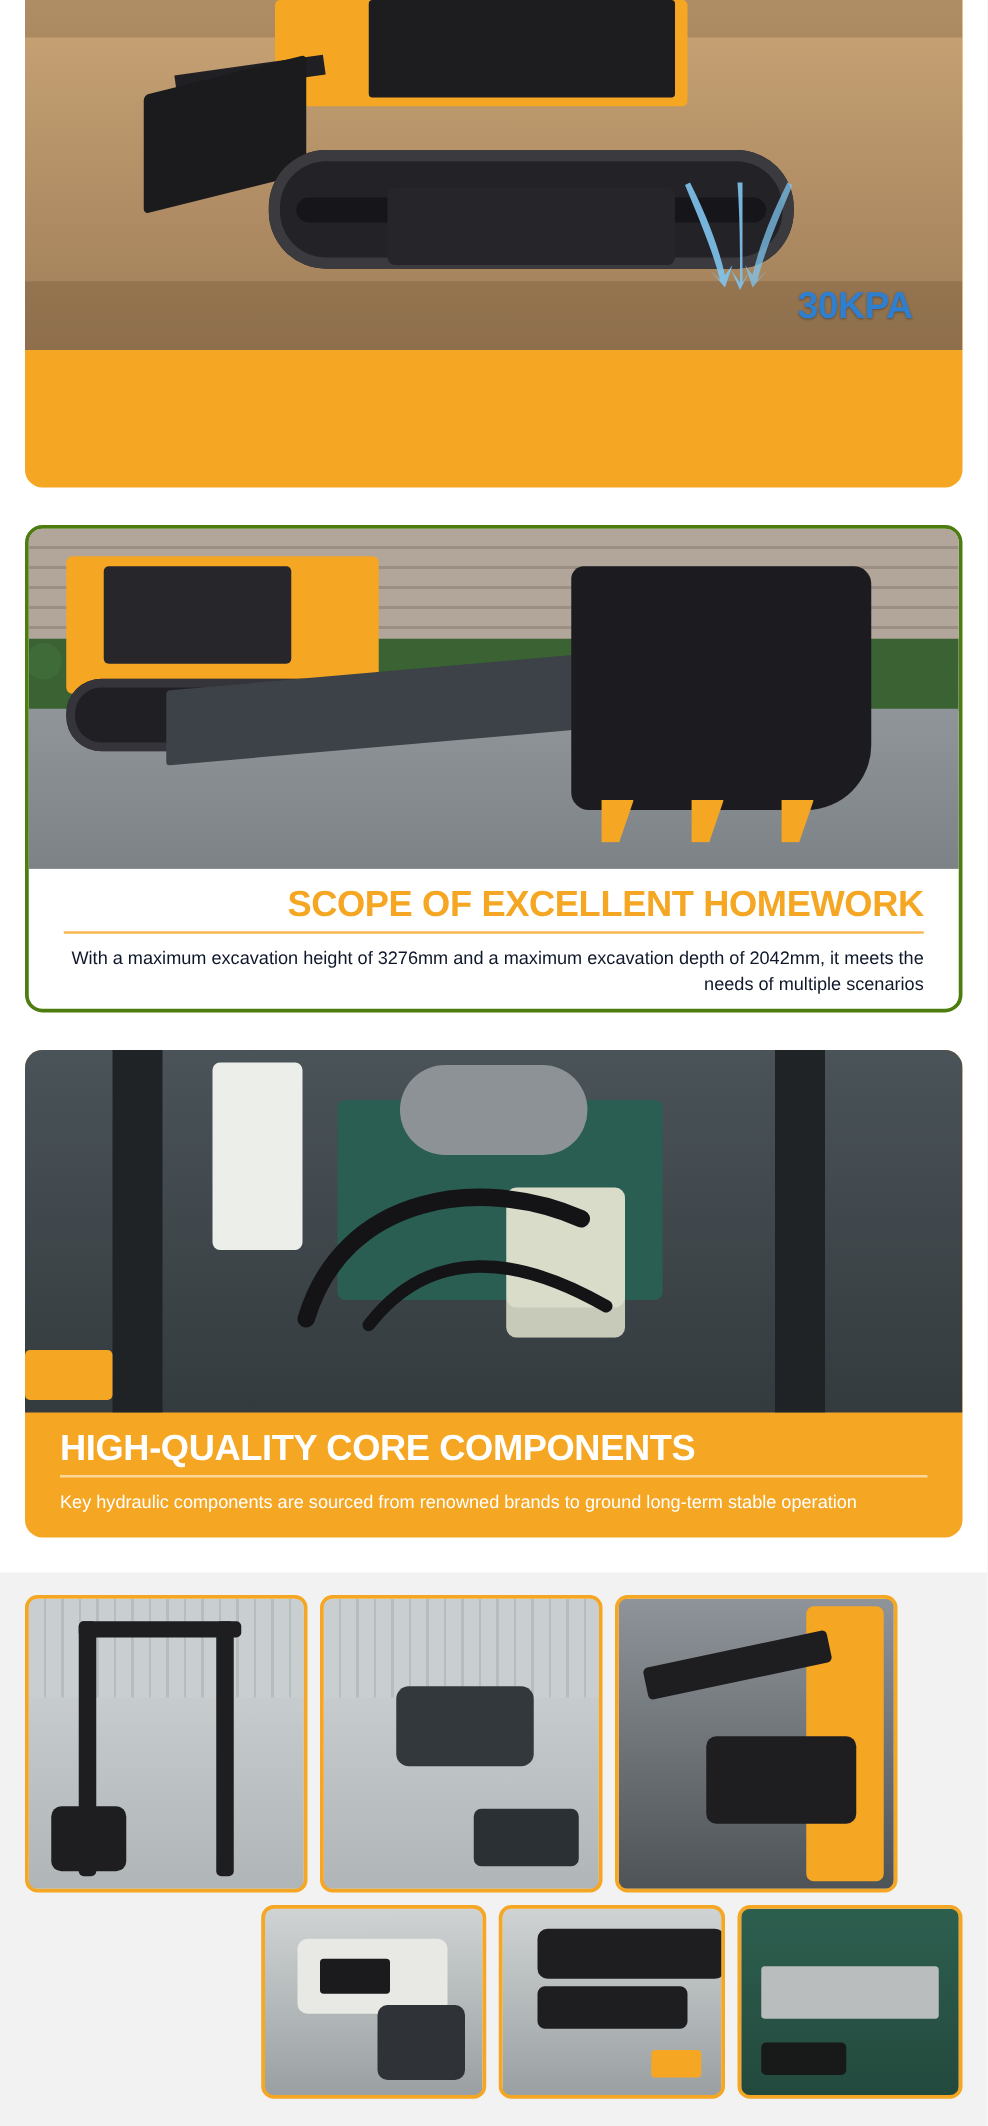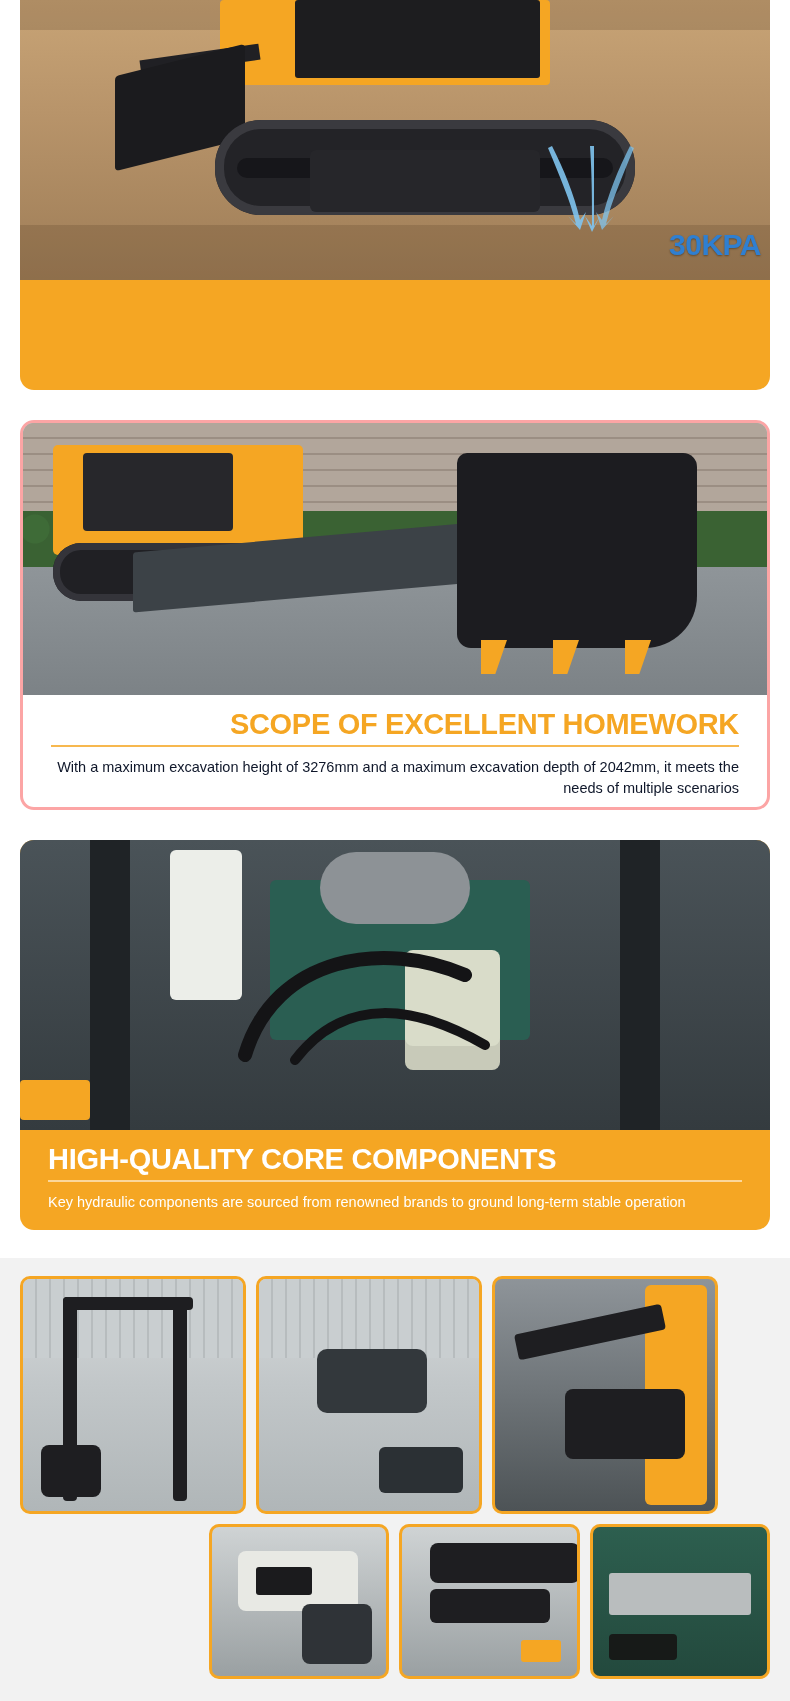--- a/index.html
+++ b/index.html
@@ -56,21 +56,21 @@
 
   
   .card.orange { background: #f5a623; }
   .card.orange .caption h2 { color: #ffffff; }
   .card.orange .caption .rule { background: rgba(255,255,255,0.55); }
   .card.orange .caption p { color: #ffffff; }
 
   
   .card.white {
     background: #ffffff;
-    border: 3px solid #fca5a5;
+    border: 3px solid #4d7c0f;
   }
   .card.white .caption { text-align: right; padding: 14px 28px 22px 28px; }
   .card.white .caption h2 { color: #f5a623; }
   .card.white .caption .rule { background: #f5a623; opacity: .8; }
   .card.white .caption p { color: #0f172a; }
 
   
   #card1 { top: 0; height: 390px; border-radius: 0 0 14px 14px; }
   #card1 .photo { height: 280px; background: linear-gradient(#c8a476 0%, #b8946a 40%, #9e7d57 100%); }
   .dirt-band {
@@ -101,21 +101,21 @@
   .excav-blade {
     position: absolute; top: 60px; left: 95px; width: 130px; height: 95px;
     background: #1b1b1e; border-radius: 4px;
     transform: skewY(-14deg);
   }
   .excav-arm {
     position: absolute; top: 52px; left: 120px; width: 120px; height: 16px;
     background: #202024; transform: rotate(-8deg);
   }
   .kpa-badge {
-    position: absolute; right: 9px; bottom: 18px;
+    position: absolute; right: 40px; bottom: 18px;
     color: #2f7fd1; font-size: 30px; font-weight: bold;
     font-family: "Liberation Sans", sans-serif;
     letter-spacing: -0.5px;
     text-shadow: 0 1px 2px rgba(0,0,0,.35);
   }
   .arrows { position: absolute; right: 120px; bottom: 48px; width: 120px; height: 90px; }
 
   
   #card2 { top: 420px; height: 390px; }
   #card2 .photo { height: 272px; background: linear-gradient(#9aa0a4 0%, #8d9398 55%, #7f868b 100%); }

